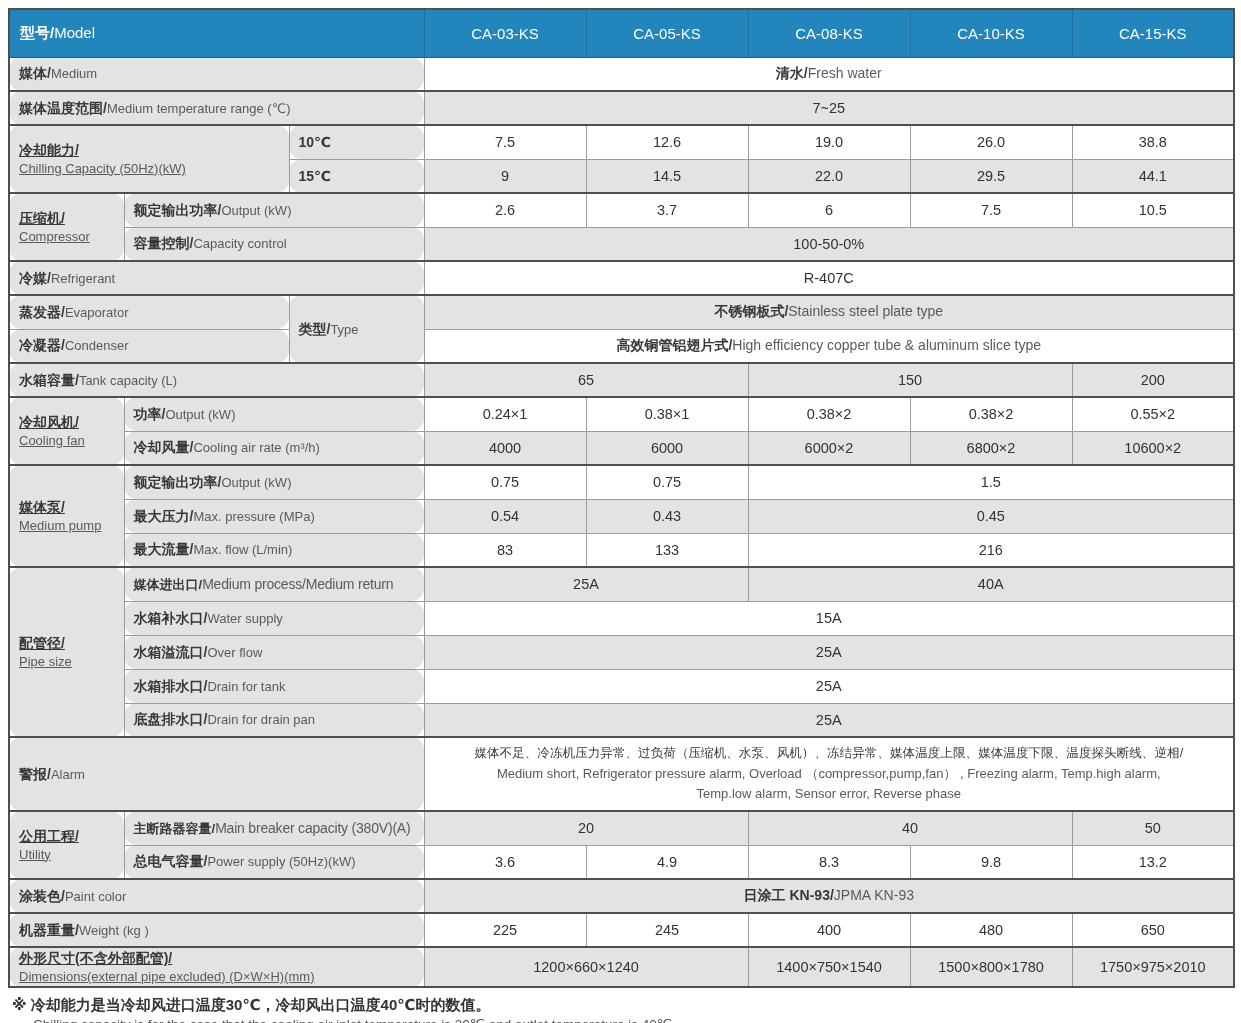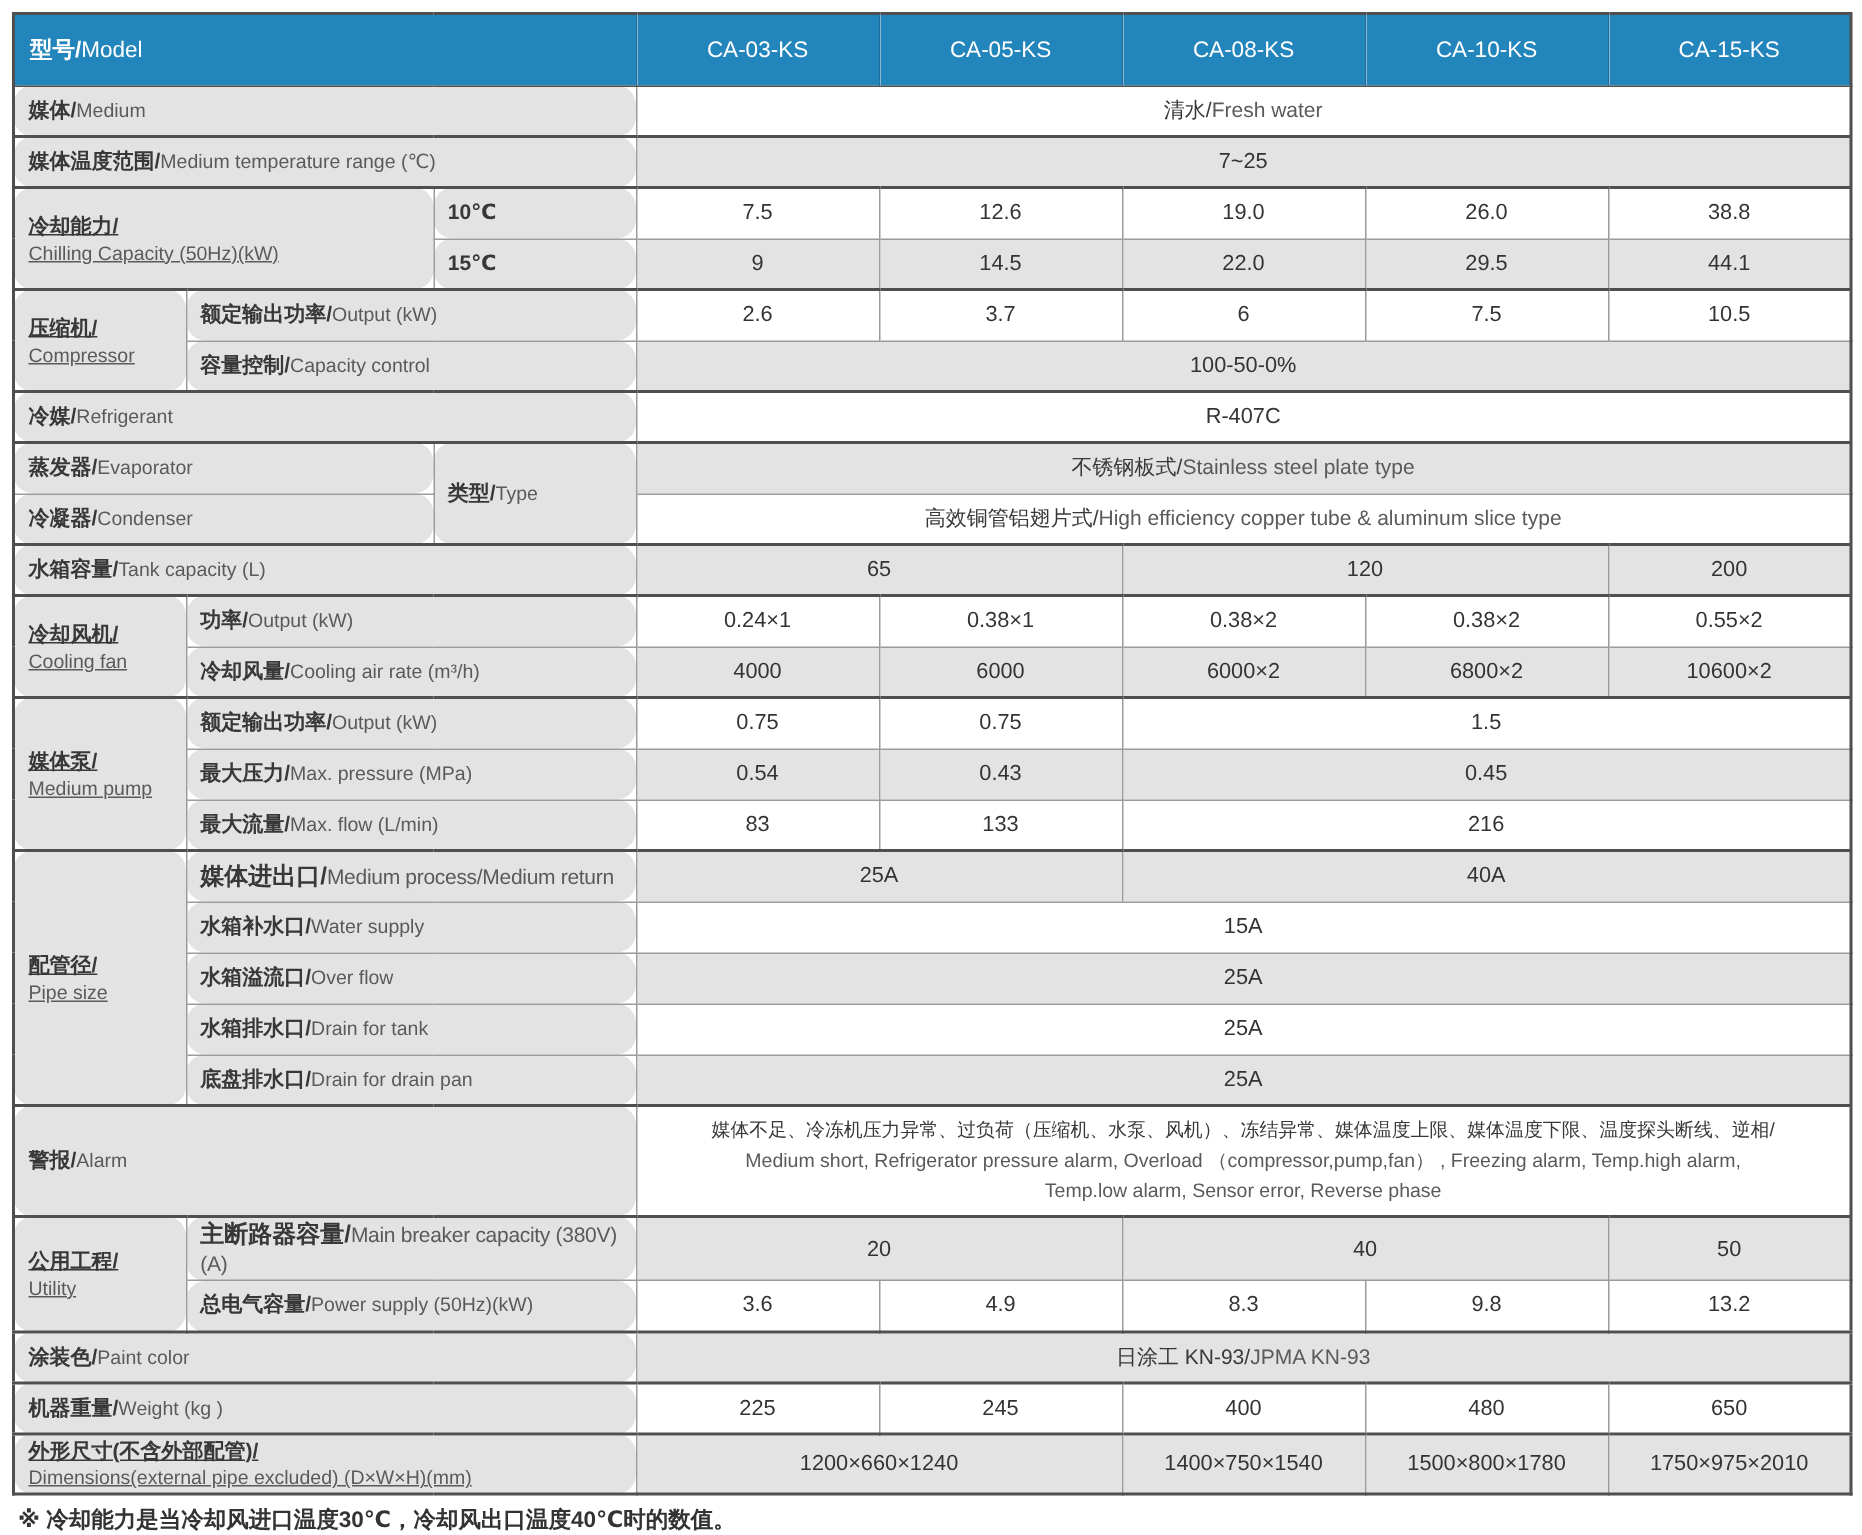--- a/index.html
+++ b/index.html
@@ -30,24 +30,24 @@
     border-color:var(--header-div); border-top:2px solid var(--border-dark);
     border-bottom:1px solid var(--border-dark); text-align:center;
   }
   tr.hdr th.mlabel{text-align:left; padding-left:10px;}
   tr.hdr th .cn{font-weight:bold; color:#fff;}
   tr.hdr th .en{color:#fff;}
   .lbl{background:var(--row-gray); text-align:left; padding-left:9px;border-radius:13px;}
   .lbl .cn{font-weight:bold; color:var(--text-cn); font-size:14px;}
   .lbl .en{color:var(--text-en); font-size:13px;}
   .lbl.stack .cn,.lbl.stack .en{display:block; line-height:1.35;text-decoration:underline;}
-  .lbl.sm .cn{font-size:16px;}
+  .lbl.sm .cn{font-size:13px;}
   .lbl.sm .en{font-size:14px; letter-spacing:-0.2px;margin-top:47px;}
   .val{text-align:center; font-size:14.5px; color:#333333;}
-  .val .cn{font-weight:normal; color:var(--text-cn); font-size:14px;text-align:center;}
+  .val .cn{font-weight:bold; color:var(--text-cn); font-size:14px;text-align:center;}
   .val .en{color:var(--text-en); font-size:14px;}
   .g{background:var(--row-gray);}
   .tt{border-top:2px solid var(--border-dark);}
   td.alarm{line-height:1.55; padding:4px 6px;}
   .alarm-cn{display:block; font-weight:normal; color:var(--text-cn); font-size:12.6px; white-space:nowrap;}
   .alarm-en{display:block; color:var(--text-en); font-size:13px;}
   .footnote{margin:7px 0 0 4px;}
   .footnote .f1{font-weight:bold; color:#333; font-size:15px; line-height:1.35;}
   .footnote .f2{color:#555; font-size:13.5px; margin-left:21px; line-height:1.35;}
 </style>
@@ -136,21 +136,21 @@
     <td colspan="5" class="val g tt"><span class="cn">不锈钢板式/</span><span class="en">Stainless steel plate type</span></td>
   </tr>
   <tr>
     <td colspan="2" class="lbl"><span class="cn">冷凝器/</span><span class="en">Condenser</span></td>
     <td colspan="5" class="val"><span class="cn">高效铜管铝翅片式/</span><span class="en">High efficiency copper tube &amp; aluminum slice type</span></td>
   </tr>
 
   <tr>
     <td colspan="3" class="lbl tt"><span class="cn">水箱容量/</span><span class="en">Tank capacity (L)</span></td>
     <td colspan="2" class="val g tt">65</td>
-    <td colspan="2" class="val g tt">120</td>
+    <td colspan="2" class="val g tt">150</td>
     <td class="val g tt">200</td>
   </tr>
 
   <tr>
     <td rowspan="2" class="lbl stack tt">
             <span class="cn">冷却风机/</span>
             <span class="en">Cooling fan</span>
           </td>
     <td colspan="2" class="lbl tt"><span class="cn">功率/</span><span class="en">Output (kW)</span></td>
     <td class="val tt">0.24×1</td>

